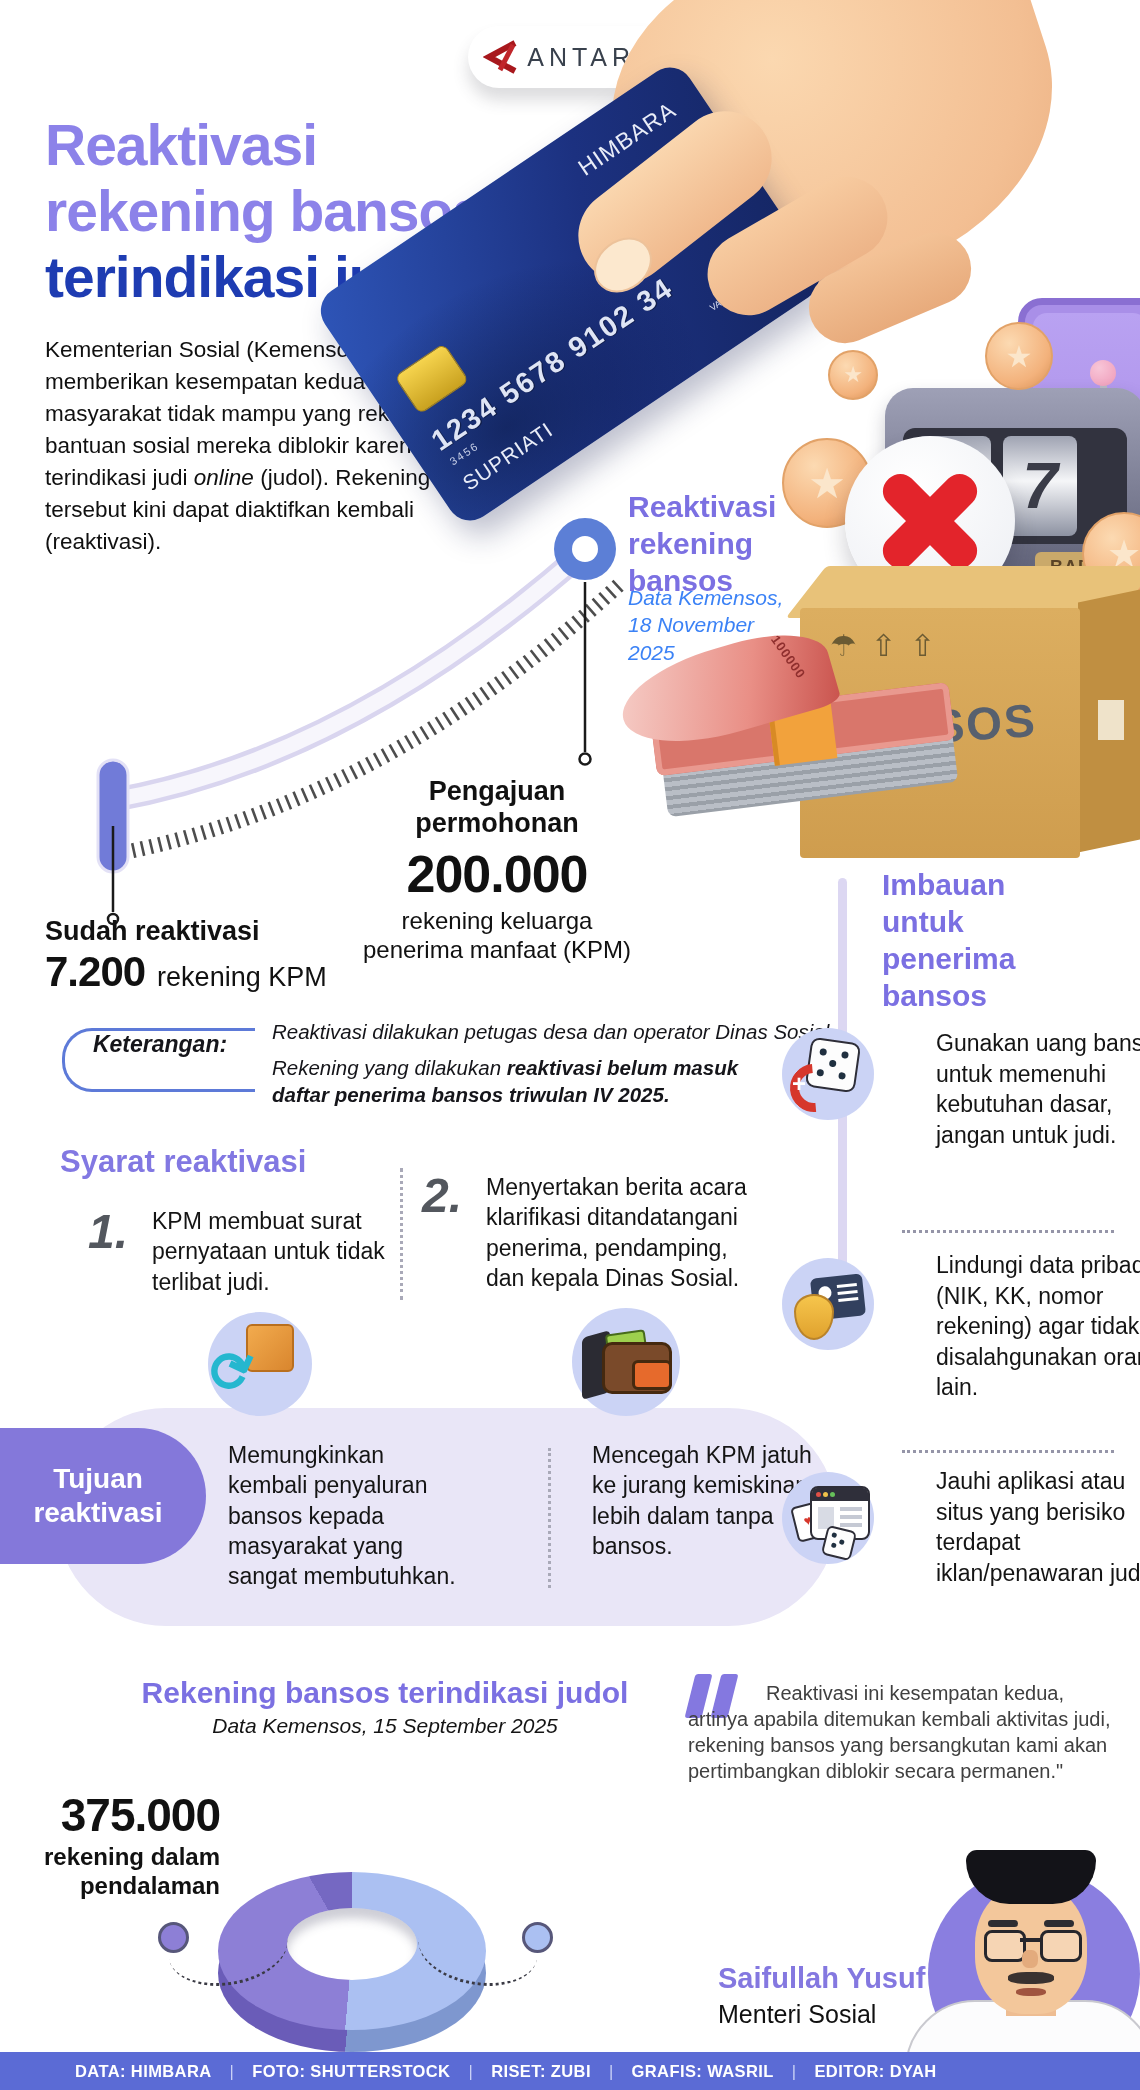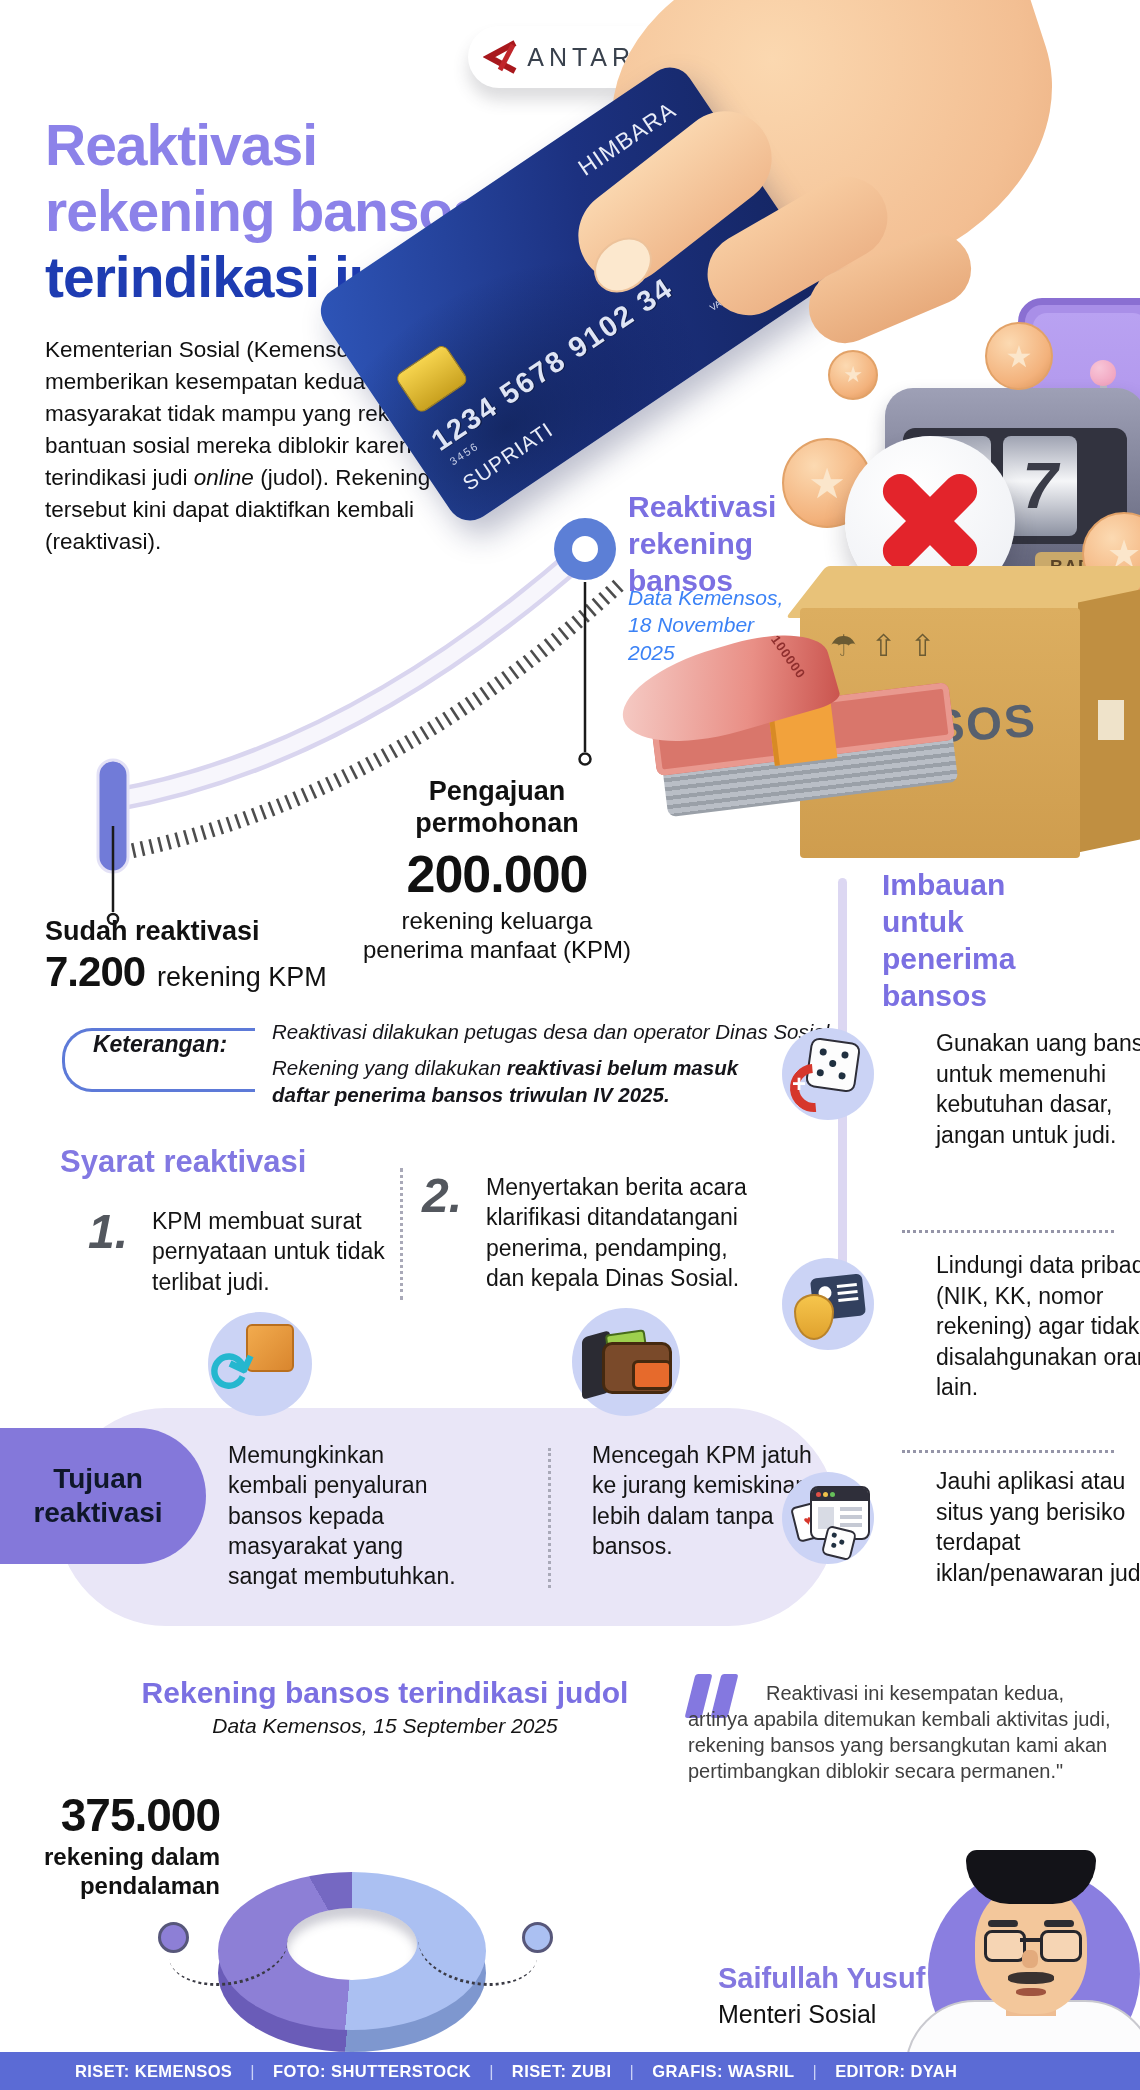--- a/index.html
+++ b/index.html
@@ -86,21 +86,21 @@
   .ket-l2 b{font-weight:800;}
   
   .syarat-h{left:60px;top:1144px;font-size:31px;font-weight:800;color:#8278e2;}
   .bignum{font-size:48px;font-weight:800;font-style:italic;color:#53575e;}
   .syarat-t{font-size:23px;line-height:1.32;color:#141414;}
   .vdot{border-left:3px dotted #a9a9b8;}
   
   .tujuan-box{left:57px;top:1408px;width:780px;height:218px;border-radius:110px;background:#e9e6f7;}
   .tujuan-pill{left:0;top:1428px;width:196px;height:136px;background:#8478da;border-radius:0 70px 70px 0;
                display:flex;align-items:center;justify-content:center;text-align:center;
-               color:#0f172a;font-size:28px;font-weight:800;line-height:1.2;padding-right:10px;}
+               color:#ffffff;font-size:28px;font-weight:800;line-height:1.2;padding-right:10px;}
   .icn-circle{border-radius:50%;background:#cbd3f5;}
   .tujuan-t{font-size:23px;line-height:1.32;color:#141414;}
   
   .imb-line{left:838px;top:878px;width:9px;height:420px;background:#dcd7f2;border-radius:5px;}
   .imb-h{left:882px;top:866px;width:195px;font-size:30px;font-weight:800;line-height:37px;color:#7b70e2;}
   .imb-t{width:232px;font-size:23px;line-height:1.33;color:#141414;margin-left:36px;}
   .hdot{border-top:3px dotted #9595a8;width:212px;}
   
   .die{background:#fdfdfd;border:2.5px solid #2e2e38;border-radius:9px;position:absolute;}
   .pip{position:absolute;width:7px;height:7px;border-radius:50%;background:#203040;}
@@ -358,21 +358,21 @@
   <div class="abs p-brow" style="left:988px;top:1920px;"></div>
   <div class="abs p-brow" style="left:1044px;top:1920px;"></div>
   <div class="abs p-glass" style="left:984px;top:1930px;"></div>
   <div class="abs p-glass" style="left:1040px;top:1930px;"></div>
   <div class="abs" style="left:1020px;top:1938px;width:20px;height:4px;background:#26262c;"></div>
   <div class="abs" style="left:1022px;top:1950px;width:16px;height:18px;background:#e3ab7d;border-radius:40%;"></div>
   <div class="abs" style="left:1008px;top:1972px;width:46px;height:12px;background:#3a3230;border-radius:40%;"></div>
   <div class="abs" style="left:1016px;top:1988px;width:30px;height:8px;background:#a0543f;border-radius:40%;"></div>
 
   <div class="abs footer">
-    <span>RISET: KEMENSOS</span>
+    <span>DATA: HIMBARA</span>
     <span class="sep">|</span>
     <span>FOTO: SHUTTERSTOCK</span>
     <span class="sep">|</span>
     <span>RISET: ZUBI</span>
     <span class="sep">|</span>
     <span>GRAFIS: WASRIL</span>
     <span class="sep">|</span>
     <span>EDITOR: DYAH</span>
   </div>
 

